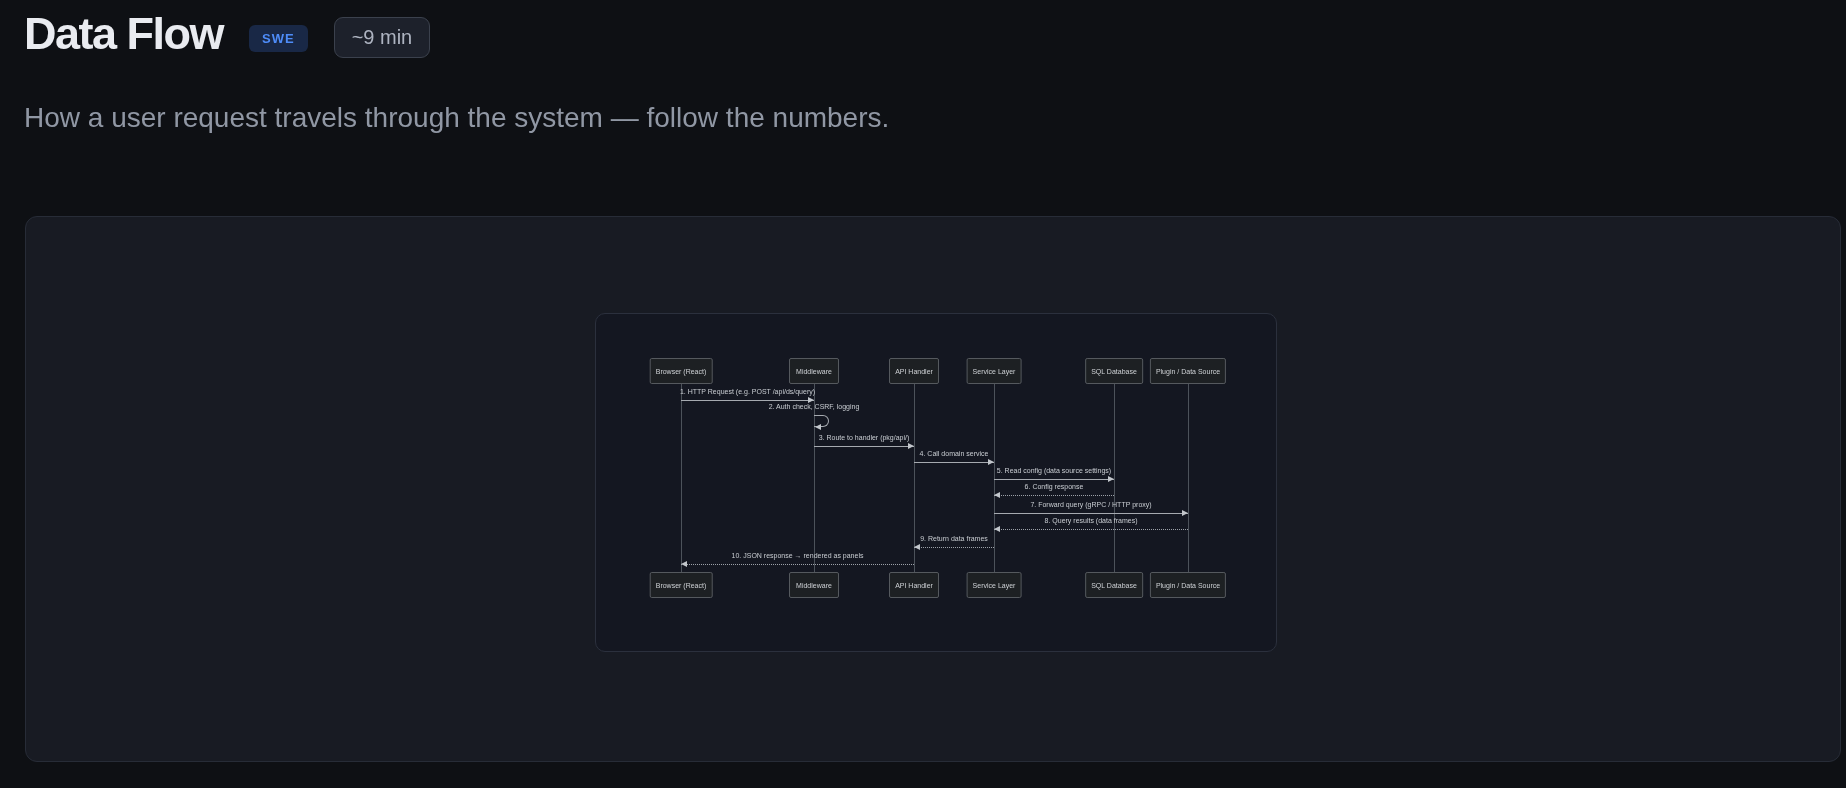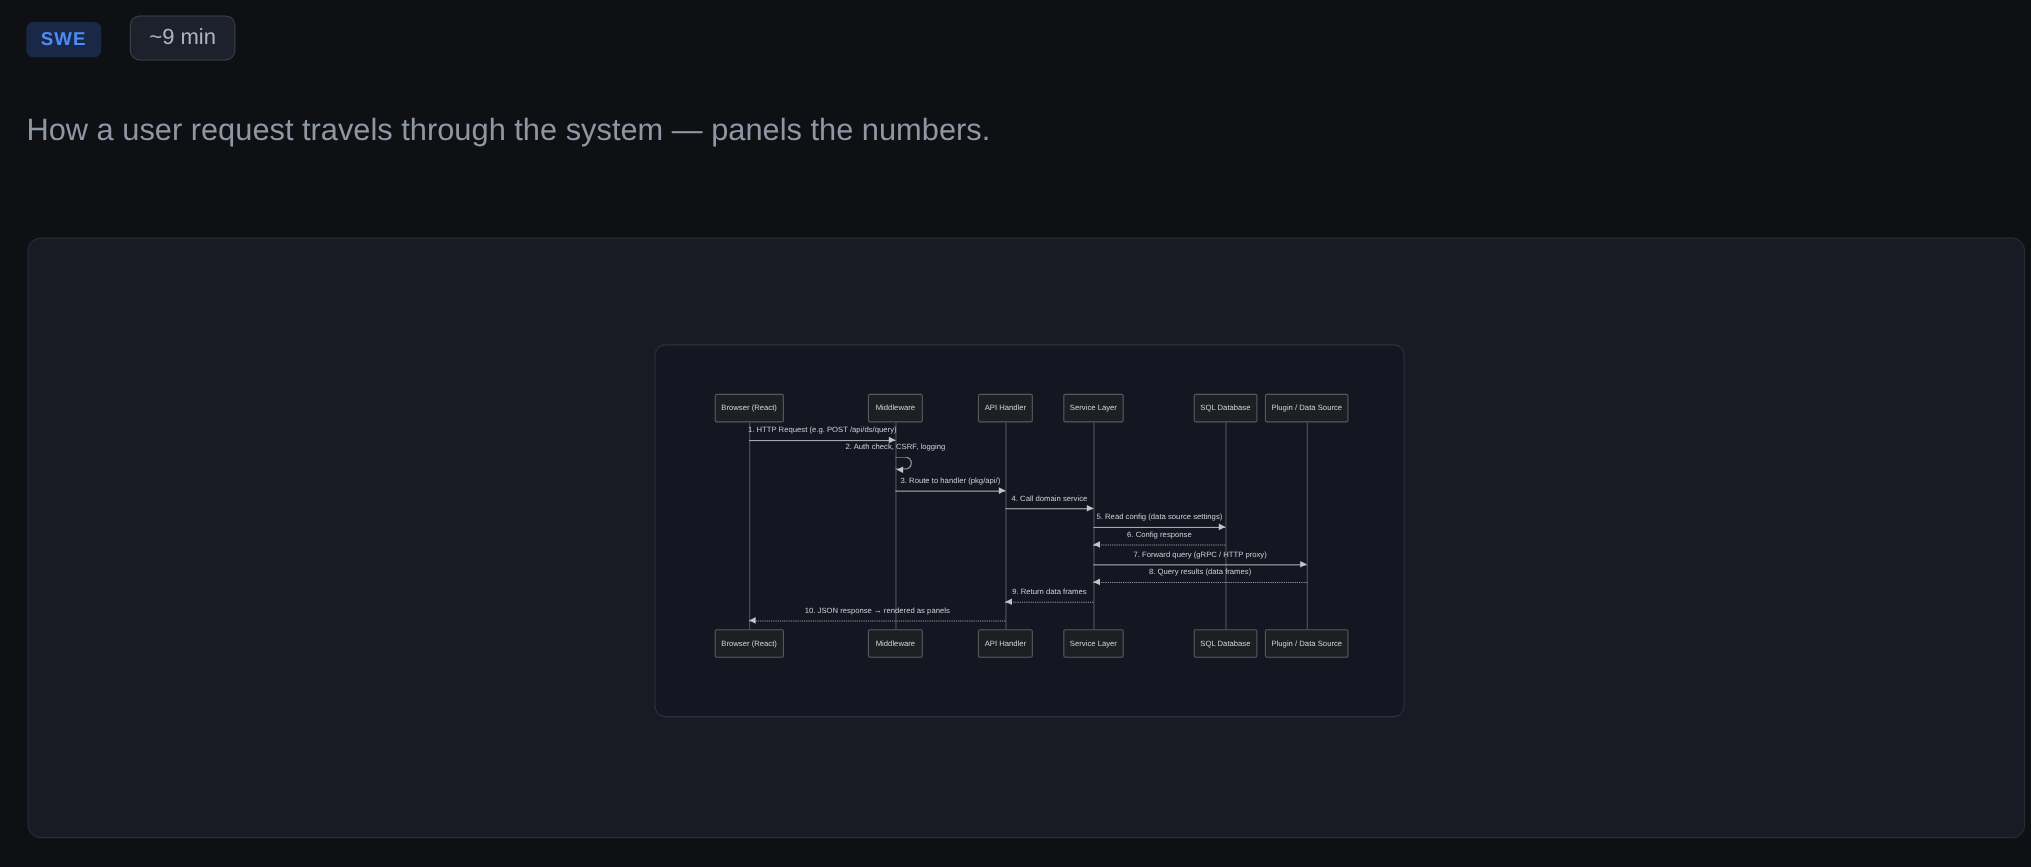--- a/index.html
+++ b/index.html
@@ -2,21 +2,21 @@
 <html><head>
 <meta charset="utf-8">
 <style>
   * { margin:0; padding:0; box-sizing:border-box; }
   html,body { width:1846px; height:788px; background:#0e1014; overflow:hidden;
               font-family:"Liberation Sans", sans-serif; }
 
   
   .title-row { position:absolute; left:24px; top:8px; display:flex; align-items:center; gap:26px; }
   .page-title { font-size:45px; font-weight:700; color:#e9ebf0; letter-spacing:-1.5px; }
-  .tag-badge { margin-top:8px; background:#192846; color:#4e8cf8; font-size:17px; font-weight:700;
+  .tag-badge { margin-top:8px; background:#192846; color:#4e8cf8; font-size:13px; font-weight:700;
                letter-spacing:1px; padding:6px 13px; border-radius:6px; }
   .time-badge { margin-top:6px; background:#1d212b; border:1px solid #3b414d; color:#aeb4c1;
                 font-size:20px; padding:8px 17px; border-radius:9px; }
   .subtitle { position:absolute; left:24px; top:102px; font-size:28px; color:#9097a4; }
 
   
   .card { position:absolute; left:25px; top:216px; width:1816px; height:546px;
           background:#181b23; border:1px solid #272c37; border-radius:12px; }
   .panel { position:absolute; left:569px; top:96px; width:682px; height:339px;
            background:#141721; border:1px solid #2b303d; border-radius:10px; }
@@ -36,24 +36,25 @@
            border-bottom:3px solid transparent; }
   .arrow.right { border-left:6px solid #c2c6cb; }
   .arrow.left  { border-right:6px solid #c2c6cb; }
   .self-loop { position:absolute; width:15px; height:12px; border:1px solid #a6aab0;
                border-left:none; border-radius:0 7px 7px 0; }
 </style>
 </head>
 <body>
 
 <div class="title-row">
+  <h1 class="page-title">Data Flow</h1>
   <span class="tag-badge">SWE</span>
   <span class="time-badge">~9 min</span>
 </div>
-<p class="subtitle">How a user request travels through the system — panels the numbers.</p>
+<p class="subtitle">How a user request travels through the system — follow the numbers.</p>
 
 <div class="card">
   <div class="panel">
     <div id="diagram">
         <div class="lifeline" style="left: 84.5px; top: 70px; height: 188px;"></div>
         <div class="actor-box" style="left: 85px; top: 44px;">Browser (React)</div>
         <div class="actor-box" style="left: 85px; top: 258px;">Browser (React)</div>
         <div class="lifeline" style="left: 217.5px; top: 70px; height: 188px;"></div>
         <div class="actor-box" style="left: 218px; top: 44px;">Middleware</div>
         <div class="actor-box" style="left: 218px; top: 258px;">Middleware</div>

